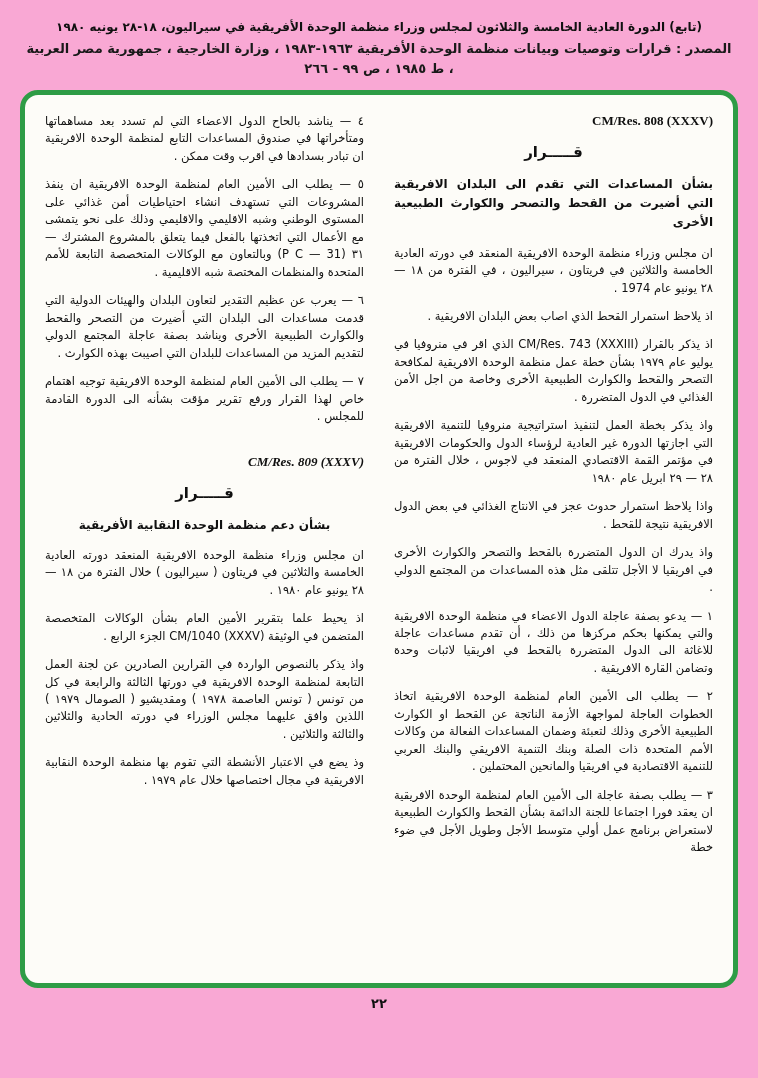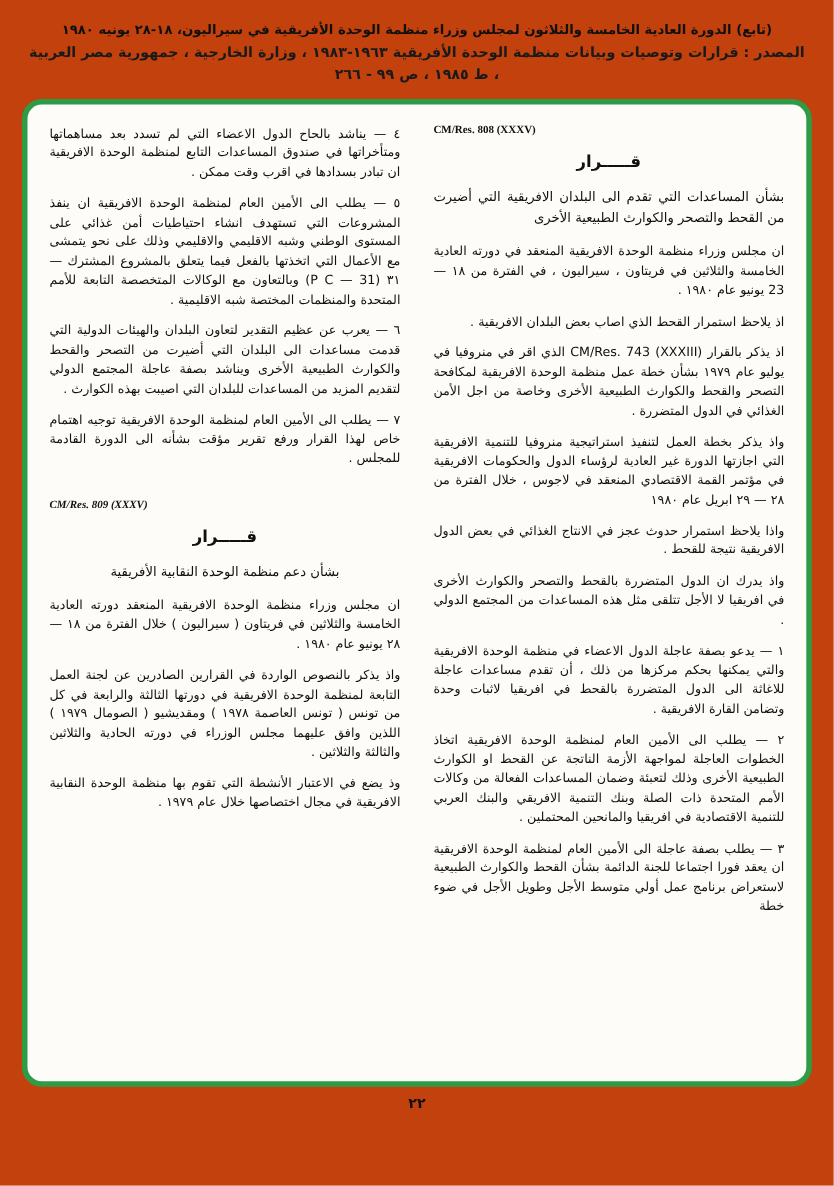--- a/index.html
+++ b/index.html
@@ -1,47 +1,47 @@
 <!DOCTYPE html>
 <html lang="ar"><head>
 <meta charset="utf-8">
 <style>
   html,body { margin:0; padding:0; background:#ffffff; }
   .page {
     width:758px; min-height:1078px; box-sizing:border-box;
     margin:0 auto; padding:16px 20px 10px;
-    background:#c2410c; color:#101010;
+    background:#f9a8d4; color:#101010;
     font-family:"DejaVu Sans", sans-serif;
   }
   .page-header { text-align:center; direction:rtl; margin:2px 6px 12px; }
   .hdr1 { font-size:12px; font-weight:bold; line-height:1.5; }
   .hdr2 { font-size:13px; font-weight:bold; line-height:1.5; margin-top:3px; color:#1a1a1a; }
   .frame {
     border:5px solid #2e9c46; border-radius:18px;
     padding:18px 20px 14px; box-sizing:border-box; min-height:898px;
     background:#fdfcf8;
   }
   .cols { display:flex; direction:rtl; gap:30px; }
   .col { flex:1 1 0; direction:rtl; min-width:0; }
   .para {
     font-size:11.5px; line-height:1.52; text-align:justify;
     margin:0 0 11px; direction:rtl;
   }
   .res-num {
-    direction:ltr; text-align:left; unicode-bidi:embed;
+    direction:ltr; text-align:right; unicode-bidi:embed;
     font-family:"Liberation Serif", serif; font-weight:bold;
-    font-size:10px; margin:0 0 14px;
+    font-size:13px; margin:0 0 14px;
   }
   .res-num.second { margin-top:28px;font-style:italic; }
   .qarar {
     text-align:center; font-weight:bold; font-size:15px;
     margin:4px 0 14px; direction:rtl;
   }
   .res-title {
-    font-weight:normal; font-size:12px; line-height:1.6;
+    font-weight:bold; font-size:12px; line-height:1.6;
     text-align:justify; margin:12px 0 12px; direction:rtl;
   }
   .res-title.center { text-align:center; }
   .page-footer { text-align:center; margin-top:8px; }
   .pagenum { font-weight:bold; font-size:13px; direction:rtl; }
 </style>
 </head>
 <body>
 
 <div class="page">
@@ -51,41 +51,42 @@
     <div class="hdr2">المصدر : قرارات وتوصيات وبيانات منظمة الوحدة الأفريقية ١٩٦٣-١٩٨٣ ، وزارة الخارجية ، جمهورية مصر العربية ، ط ١٩٨٥ ، ص ٩٩ - ٢٦٦</div>
   </header>
 
   <div class="frame">
     <div class="cols">
 
       <section class="col">
         <div class="res-num">CM/Res. 808 (XXXV)</div>
         <div class="qarar">قـــــرار</div>
         <div class="res-title">بشأن المساعدات التي تقدم الى البلدان الافريقية التي أضيرت من القحط والتصحر والكوارث الطبيعية الأخرى</div>
-        <p class="para">ان مجلس وزراء منظمة الوحدة الافريقية المنعقد في دورته العادية الخامسة والثلاثين في فريتاون ، سيراليون ، في الفترة من ١٨ — 23 يونيو عام ١٩٨٠ .</p>
+        <p class="para">ان مجلس وزراء منظمة الوحدة الافريقية المنعقد في دورته العادية الخامسة والثلاثين في فريتاون ، سيراليون ، في الفترة من ١٨ — ٢٨ يونيو عام 1974 .</p>
         <p class="para">اذ يلاحظ استمرار القحط الذي اصاب بعض البلدان الافريقية .</p>
         <p class="para">اذ يذكر بالقرار CM/Res. 743 (XXXIII) الذي اقر في منروفيا في يوليو عام ١٩٧٩ بشأن خطة عمل منظمة الوحدة الافريقية لمكافحة التصحر والقحط والكوارث الطبيعية الأخرى وخاصة من اجل الأمن الغذائي في الدول المتضررة .</p>
         <p class="para">واذ يذكر بخطة العمل لتنفيذ استراتيجية منروفيا للتنمية الافريقية التي اجازتها الدورة غير العادية لرؤساء الدول والحكومات الافريقية في مؤتمر القمة الاقتصادي المنعقد في لاجوس ، خلال الفترة من ٢٨ — ٢٩ ابريل عام ١٩٨٠</p>
         <p class="para">واذا يلاحظ استمرار حدوث عجز في الانتاج الغذائي في بعض الدول الافريقية نتيجة للقحط .</p>
         <p class="para">واذ يدرك ان الدول المتضررة بالقحط والتصحر والكوارث الأخرى في افريقيا لا الأجل تتلقى مثل هذه المساعدات من المجتمع الدولي .</p>
         <p class="para">١ — يدعو بصفة عاجلة الدول الاعضاء في منظمة الوحدة الافريقية والتي يمكنها بحكم مركزها من ذلك ، أن تقدم مساعدات عاجلة للاغاثة الى الدول المتضررة بالقحط في افريقيا لاثبات وحدة وتضامن القارة الافريقية .</p>
         <p class="para">٢ — يطلب الى الأمين العام لمنظمة الوحدة الافريقية اتخاذ الخطوات العاجلة لمواجهة الأزمة الناتجة عن القحط او الكوارث الطبيعية الأخرى وذلك لتعبئة وضمان المساعدات الفعالة من وكالات الأمم المتحدة ذات الصلة وبنك التنمية الافريقي والبنك العربي للتنمية الاقتصادية في افريقيا والمانحين المحتملين .</p>
         <p class="para">٣ — يطلب بصفة عاجلة الى الأمين العام لمنظمة الوحدة الافريقية ان يعقد فورا اجتماعا للجنة الدائمة بشأن القحط والكوارث الطبيعية لاستعراض برنامج عمل أولي متوسط الأجل وطويل الأجل في ضوء خطة</p>
       </section>
 
       <section class="col">
         <p class="para">٤ — يناشد بالحاح الدول الاعضاء التي لم تسدد بعد مساهماتها ومتأخراتها في صندوق المساعدات التابع لمنظمة الوحدة الافريقية ان تبادر بسدادها في اقرب وقت ممكن .</p>
         <p class="para">٥ — يطلب الى الأمين العام لمنظمة الوحدة الافريقية ان ينفذ المشروعات التي تستهدف انشاء احتياطيات أمن غذائي على المستوى الوطني وشبه الاقليمي والاقليمي وذلك على نحو يتمشى مع الأعمال التي اتخذتها بالفعل فيما يتعلق بالمشروع المشترك — ٣١ (P C — 31) وبالتعاون مع الوكالات المتخصصة التابعة للأمم المتحدة والمنظمات المختصة شبه الاقليمية .</p>
         <p class="para">٦ — يعرب عن عظيم التقدير لتعاون البلدان والهيئات الدولية التي قدمت مساعدات الى البلدان التي أضيرت من التصحر والقحط والكوارث الطبيعية الأخرى ويناشد بصفة عاجلة المجتمع الدولي لتقديم المزيد من المساعدات للبلدان التي اصيبت بهذه الكوارث .</p>
         <p class="para">٧ — يطلب الى الأمين العام لمنظمة الوحدة الافريقية توجيه اهتمام خاص لهذا القرار ورفع تقرير مؤقت بشأنه الى الدورة القادمة للمجلس .</p>
 
         <div class="res-num second">CM/Res. 809 (XXXV)</div>
         <div class="qarar">قـــــرار</div>
         <div class="res-title center">بشأن دعم منظمة الوحدة النقابية الأفريقية</div>
         <p class="para">ان مجلس وزراء منظمة الوحدة الافريقية المنعقد دورته العادية الخامسة والثلاثين في فريتاون ( سيراليون ) خلال الفترة من ١٨ — ٢٨ يونيو عام ١٩٨٠ .</p>
+        <p class="para">اذ يحيط علما بتقرير الأمين العام بشأن الوكالات المتخصصة المتضمن في الوثيقة CM/1040 (XXXV) الجزء الرابع .</p>
         <p class="para">واذ يذكر بالنصوص الواردة في القرارين الصادرين عن لجنة العمل التابعة لمنظمة الوحدة الافريقية في دورتها الثالثة والرابعة في كل من تونس ( تونس العاصمة ١٩٧٨ ) ومقديشيو ( الصومال ١٩٧٩ ) اللذين وافق عليهما مجلس الوزراء في دورته الحادية والثلاثين والثالثة والثلاثين .</p>
         <p class="para">وذ يضع في الاعتبار الأنشطة التي تقوم بها منظمة الوحدة النقابية الافريقية في مجال اختصاصها خلال عام ١٩٧٩ .</p>
       </section>
 
     </div>
   </div>
 
   <footer class="page-footer">
     <div class="pagenum">٢٢</div>
   </footer>

